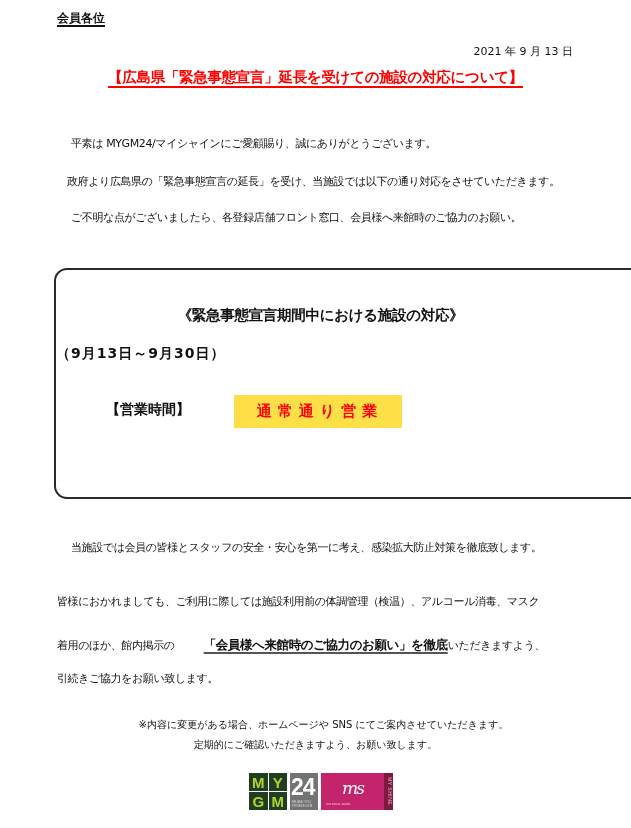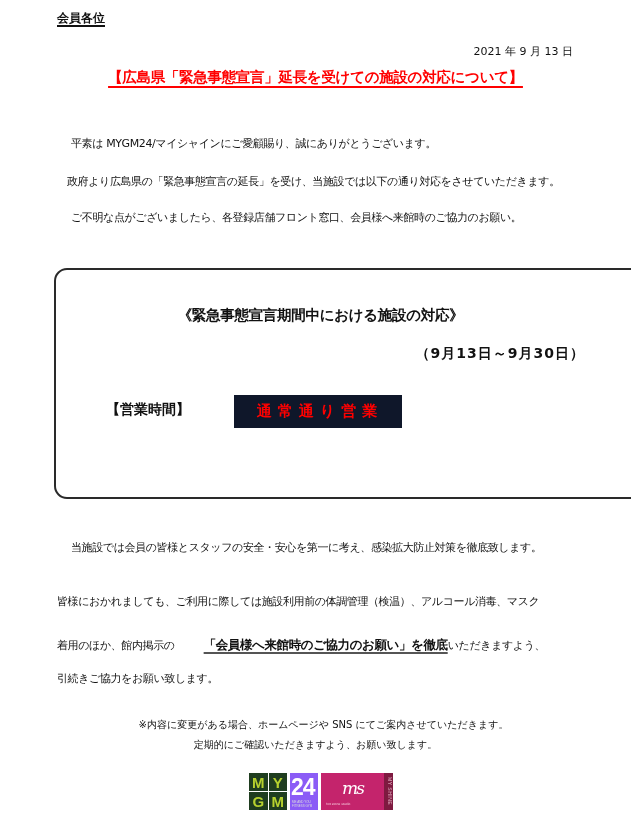--- a/index.html
+++ b/index.html
@@ -28,27 +28,27 @@
 
     .box {
       position: absolute; left: 54px; top: 268px; width: 596px; height: 231px;
       border: 2px solid #2a2a2a; border-radius: 13px; box-sizing: border-box;
     }
     .box-heading {
       left: 0; width: 529px; text-align: center; top: 36px;
       font-size: 14.5px; font-weight: bold; letter-spacing: -0.3px;
     }
     .box-period {
-      left: 0; width: 529px; text-align: right; top: 75px;
+      left: 0; width: 529px; text-align: left; top: 75px;
       font-size: 14px; font-weight: bold; letter-spacing: 1px;
     }
     .hours-label { left: 50px; top: 131px; font-size: 14px; font-weight: bold; }
     .hours-value {
       left: 178px; top: 125px; height: 33px; line-height: 33px; width: 168px;
-      background: #0f172a; color: #ff0000; font-size: 15px; font-weight: bold;
+      background: #fde047; color: #ff0000; font-size: 15px; font-weight: bold;
       text-align: center; letter-spacing: 6px; padding-left: 4px; box-sizing: border-box;
     }
     .box-detail { left: 22px; top: 168px; font-size: 12px; letter-spacing: 0px; }
     .box-detail .gap { display: inline-block; width: 14px; }
 
     .p4 { left: 71px; top: 540px; }
     .p5 { left: 57px; top: 594px; }
     .p6 { left: 57px; top: 637px; }
     .p6 .emph {
       font-weight: bold; font-size: 12.5px;
@@ -64,21 +64,21 @@
     .logo { position: absolute; left: 249px; top: 773px; height: 37px; display: flex; gap: 3px; }
     .mygm {
       width: 38px; height: 37px; display: grid;
       grid-template-columns: 1fr 1fr; grid-template-rows: 1fr 1fr; gap: 1px; background: #ffffff;
     }
     .mygm div {
       background: #1f3d1f; color: #b6d12e; font-family: "Liberation Sans", sans-serif;
       font-weight: bold; font-size: 15px; display: flex; align-items: center; justify-content: center;
     }
     .num24 {
-      width: 28px; height: 37px; background: #8b5cf6; color: #ffffff;
+      width: 28px; height: 37px; background: #737373; color: #ffffff;
       font-family: "Liberation Sans", sans-serif; position: relative;
     }
     .num24 .big { position: absolute; left: 1px; top: 1px; font-size: 23px; font-weight: bold; letter-spacing: -1px; }
     .num24 .small { position: absolute; left: 2px; top: 28px; font-size: 3px; line-height: 3.5px; color: #dddddd; }
     .myshine {
       width: 72px; height: 37px; background: #c4246c; position: relative; display: flex;
     }
     .ms-mark {
       flex: 1; color: #ffffff; font-family: "DejaVu Serif", serif; font-style: italic;
       font-size: 17px; text-align: center; padding-top: 5px; letter-spacing: -2px;

